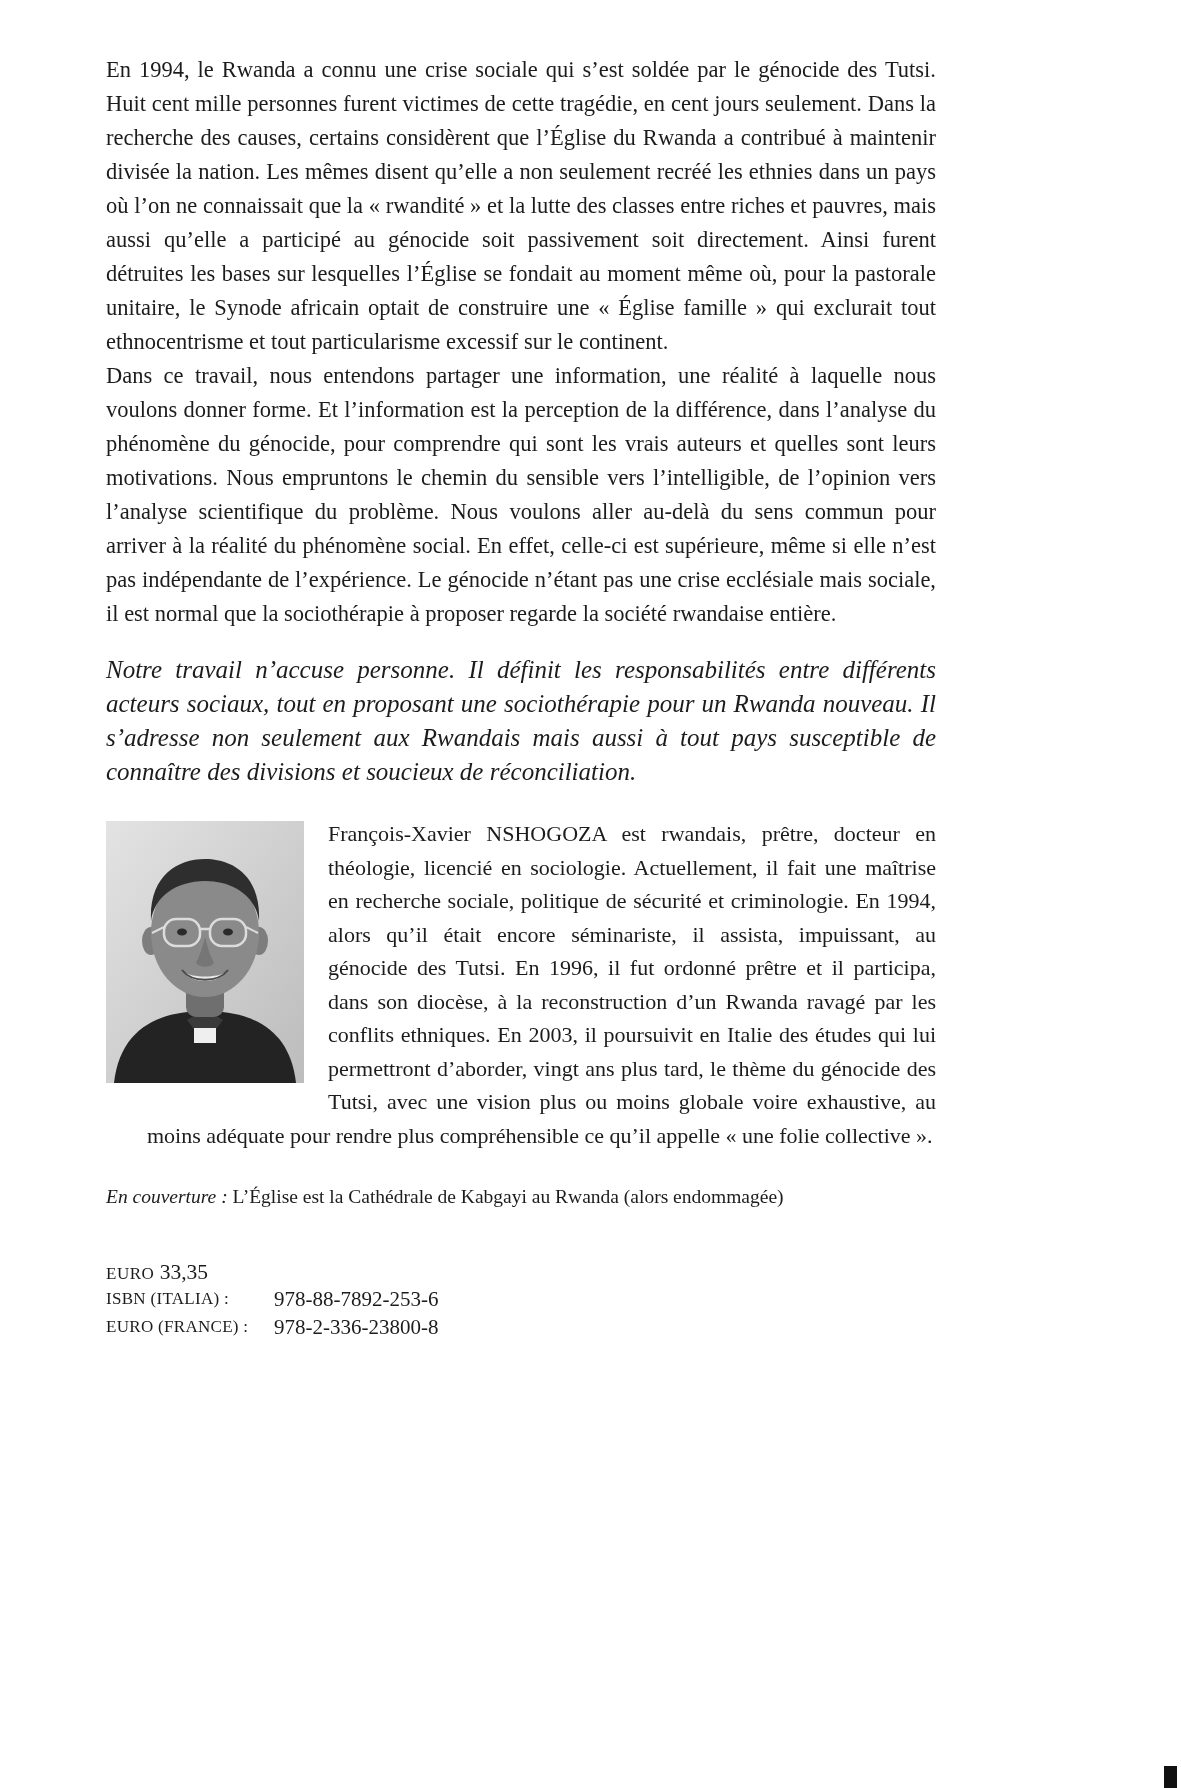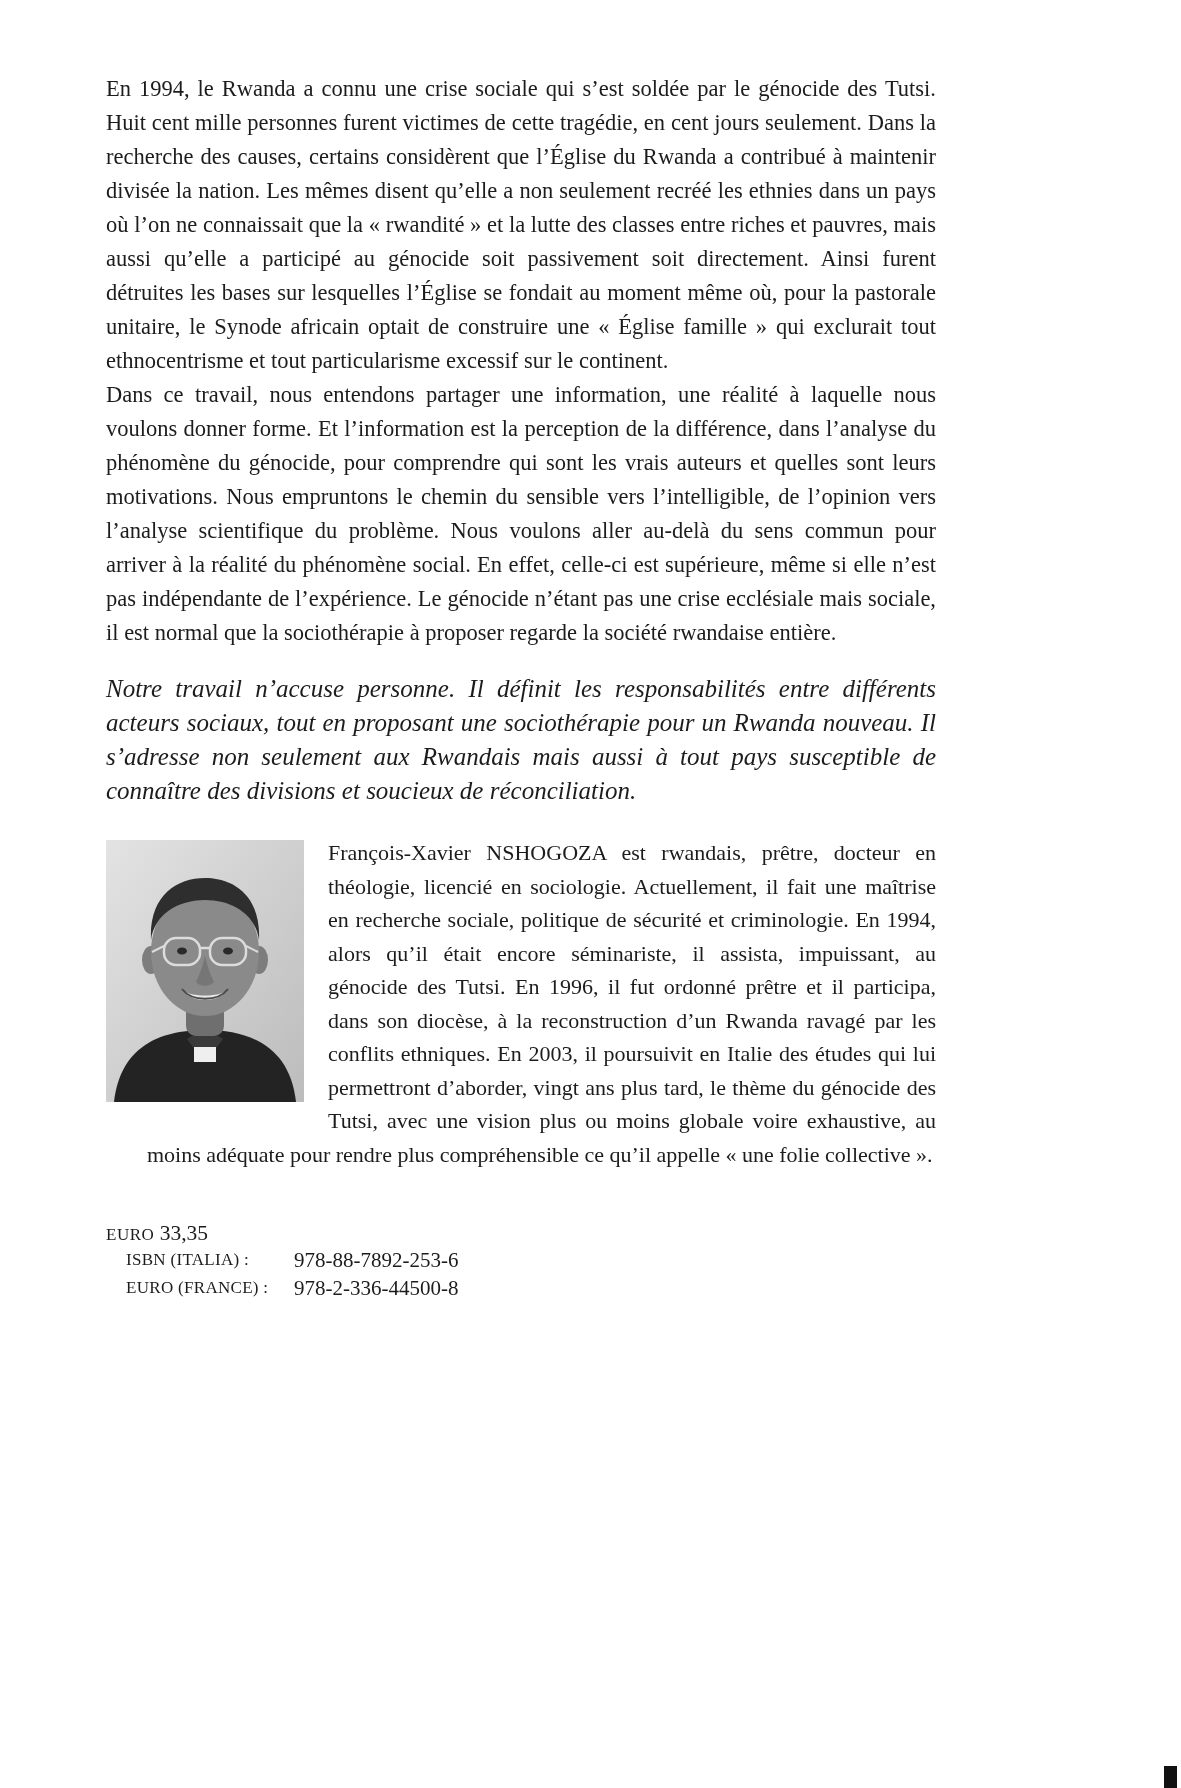--- a/index.html
+++ b/index.html
@@ -2,21 +2,21 @@
 <html><head>
 <meta charset="utf-8">
 <style>
   * { margin:0; padding:0; box-sizing:border-box; }
   html,body { background:#ffffff; }
   body {
     width:1181px; height:1788px; position:relative; overflow:hidden;
     font-family:"Liberation Serif", serif; color:#1c1c1c;
   }
   .page {
-    position:absolute; top:72px; left:106px; width:830px;
+    position:absolute; top:53px; left:106px; width:830px;
   }
   p.body-par {
     font-size:22.5px; line-height:34px; text-align:justify;
   }
   p.italic-par {
     font-size:25px; line-height:34px; text-align:justify;
     font-style:italic; margin-top:22px;
   }
   .bio { margin-top:28px; }
   .bio::after { content:""; display:block; clear:both; }
@@ -30,21 +30,21 @@
   p.cover-note {
     margin-top:32px; font-size:19.5px; line-height:26px;
   }
   .cover-label { font-style:italic; }
   .price-row {
     margin-top:50px; display:flex; justify-content:space-between; align-items:flex-start;flex-direction:column;
   }
   .price { font-size:21.5px; }
   .sc { font-size:17px; letter-spacing:0.5px; }
   .isbns { margin-right:28px; }
-  .isbn-line { display:flex; font-size:21px; line-height:28px;margin-left:20px; }
+  .isbn-line { display:flex; font-size:21px; line-height:28px; }
   .isbn-label { width:168px; font-size:17px; line-height:28px; letter-spacing:0.3px; }
   .isbn-value { white-space:nowrap; }
   .corner-mark {
     position:absolute; right:4px; bottom:0; width:13px; height:22px; background:#111;
   }
 </style>
 </head>
 <body>
 
 <div class="page">
@@ -81,30 +81,31 @@
         <ellipse cx="76" cy="111" rx="5" ry="3.5" fill="#2a2a2a"></ellipse>
         <ellipse cx="122" cy="111" rx="5" ry="3.5" fill="#2a2a2a"></ellipse>
         <path d="M99 116 C96 129 92 138 90 142 C94 147 104 147 108 142 C106 138 102 129 99 116 Z" fill="#767676"></path>
         <path d="M78 151 C86 163 112 163 120 151 C112 157 86 157 78 151 Z" fill="#e8e8e8"></path>
         <path d="M76 149 C86 162 112 162 122 149" fill="none" stroke="#4a4a4a" stroke-width="2"></path>
       </svg>
     </div>
     <p class="bio-text">François-Xavier NSHOGOZA est rwandais, prêtre, docteur en théologie, licencié en sociologie. Actuellement, il fait une maîtrise en recherche sociale, politique de sécurité et criminologie. En 1994, alors qu’il était encore séminariste, il assista, impuissant, au génocide des Tutsi. En 1996, il fut ordonné prêtre et il participa, dans son diocèse, à la reconstruction d’un Rwanda ravagé par les conflits ethniques. En 2003, il poursuivit en Italie des études qui lui permettront d’aborder, vingt ans plus tard, le thème du génocide des Tutsi, avec une vision plus ou moins globale voire exhaustive, au moins adéquate pour rendre plus compréhensible ce qu’il appelle « une folie collective ».</p>
   </div>
 
+  <p class="cover-note"><span class="cover-label">En couverture :</span><span> L’Église est la Cathédrale de Kabgayi au Rwanda (alors endommagée)</span></p>
 
   <div class="price-row">
     <div class="price"><span class="sc">EURO</span><span> 33,35</span></div>
     <div class="isbns">
       <div class="isbn-line">
         <span class="isbn-label">ISBN (ITALIA) :</span>
         <span class="isbn-value">978-88-7892-253-6</span>
       </div>
       <div class="isbn-line">
         <span class="isbn-label">EURO (FRANCE) :</span>
-        <span class="isbn-value">978-2-336-44500-8</span>
+        <span class="isbn-value">978-2-336-23800-8</span>
       </div>
     </div>
   </div>
 
 </div>
 
 <div class="corner-mark"></div>
 
 </body></html>

